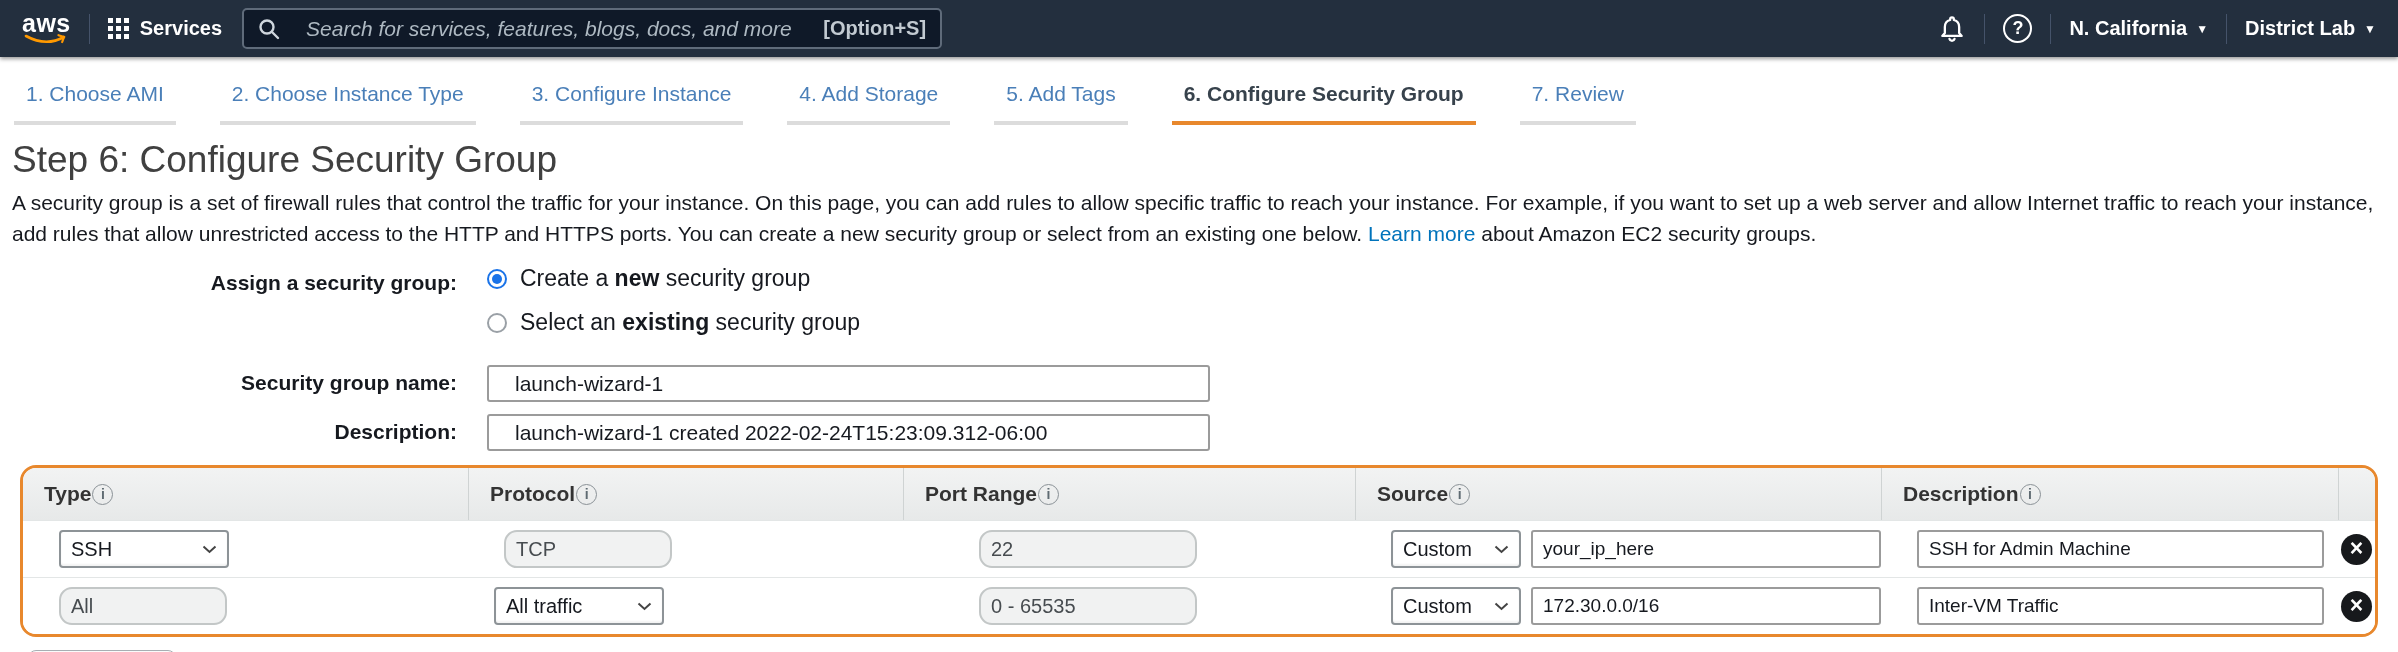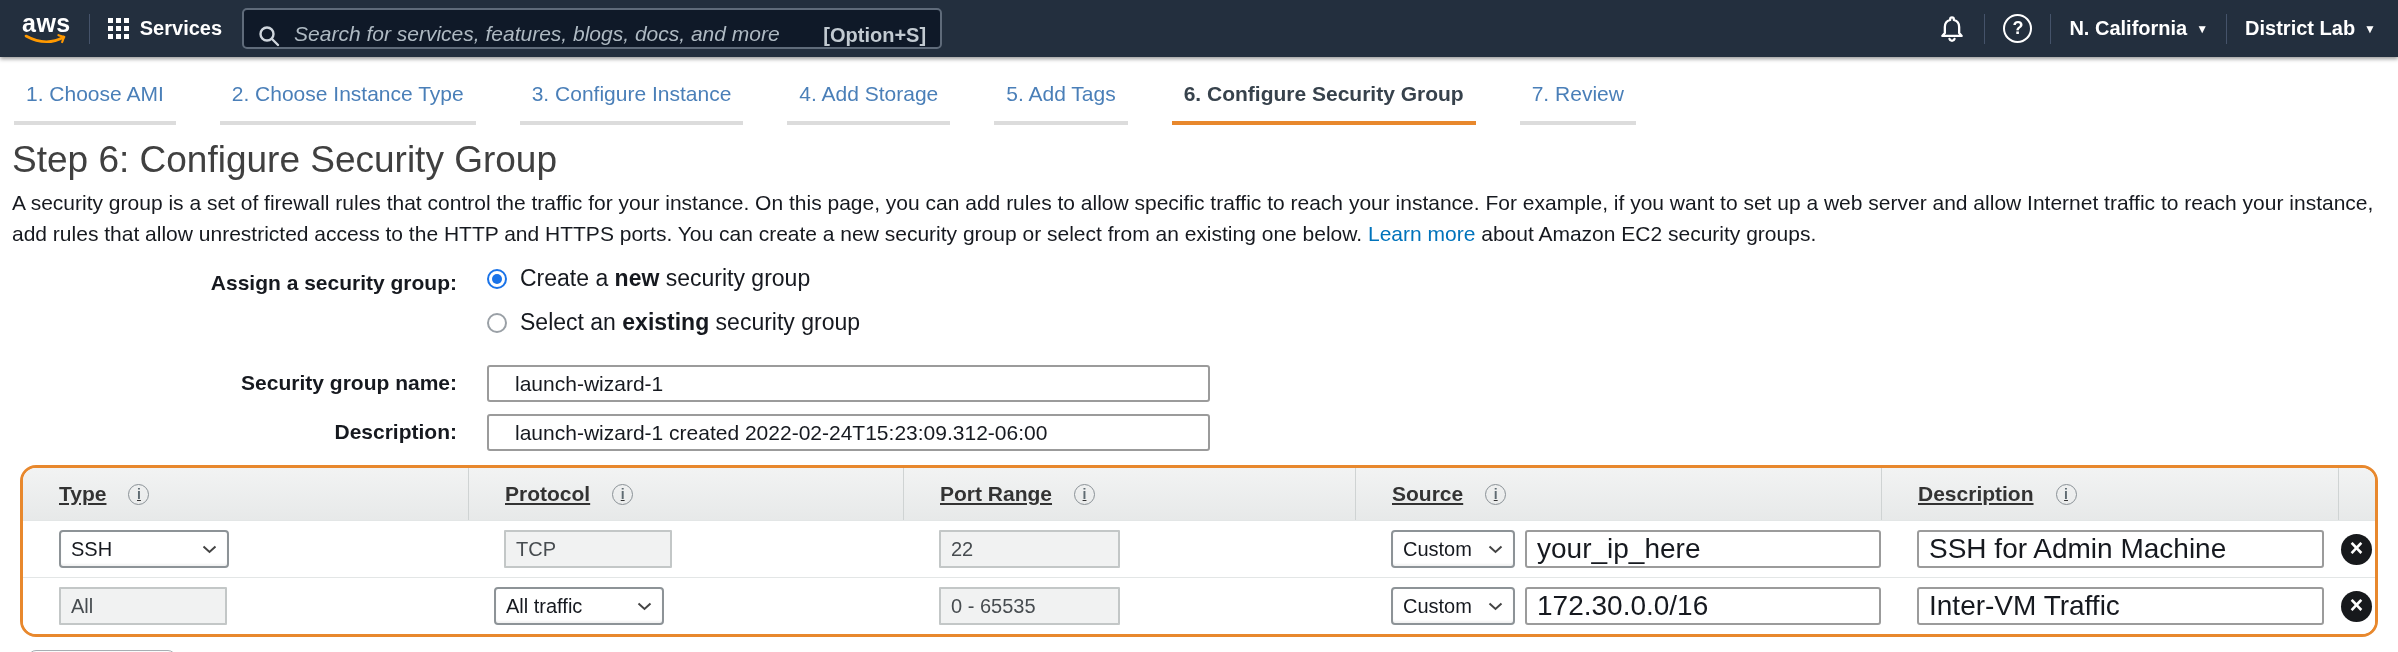--- a/index.html
+++ b/index.html
@@ -15,22 +15,23 @@
     padding:0 22px; box-shadow:0 2px 4px rgba(0,0,0,.4); position:relative; z-index:5;
   }
   .aws-logo { display:flex; flex-direction:column; align-items:center; cursor:pointer; }
   .aws-logo .logo-text { color:#fff; font-weight:bold; font-size:25px; line-height:22px; letter-spacing:.5px; }
   .vdiv { width:1px; height:30px; background:#45536a; margin:0 18px; }
   .services-btn { display:flex; align-items:center; gap:11px; color:#fff; font-weight:bold; font-size:20px; cursor:pointer; }
   .grid-icon { display:grid; grid-template-columns:repeat(3,5px); grid-gap:3px; }
   .grid-icon i { width:5px; height:5px; background:#fff; display:block; }
   .searchbox {
     width:700px; height:41px; margin-left:20px; background:#0f1928;
-    border:2px solid #5f6b7a; border-radius:5px; display:flex; align-items:flex-end;
+    border:2px solid #5f6b7a; border-radius:5px; display:flex; align-items:center;
     padding:0 14px;
+    gap:12px;
   }
   .searchbox input {
     flex:1; background:transparent; border:none; outline:none;
     color:#e8ecef; font-size:21px; font-style:italic; font-family:inherit; margin-left:12px;
   }
   .searchbox input::placeholder { color:#aeb9c2; font-style:italic; opacity:1; }
   .shortcut { color:#c2cad1; font-size:20px; font-weight:bold; font-style:normal; }
   .topbar-right { margin-left:auto; display:flex; align-items:center; }
   .icon-btn { display:flex; align-items:center; justify-content:center; cursor:pointer; }
   .help-circle {
@@ -64,48 +65,48 @@
   .radio.sel::after { content:""; position:absolute; inset:3px; border-radius:50%; background:#1a73e8; }
   .radio.unsel { border:2px solid #9aa0a6; }
   .text-input {
     width:723px; height:37px; border:2px solid #9b9b9b; border-radius:3px;
     font-size:21px; color:#16191f; padding:0 26px; font-family:inherit; background:#fff;
   }
 
   
   .rules-box { margin:14px 8px 0 8px; border:3px solid #e8882d; border-radius:16px; overflow:hidden; background:#fff; }
   .thead { display:flex; align-items:stretch; height:52px; background:linear-gradient(#f2f3f3,#e7e9e9); }
-  .th { display:flex; align-items:center; gap:22px; padding-left:36px; font-weight:bold; font-size:21px; color:#333;text-decoration:underline; }
+  .th { display:flex; align-items:center; gap:1px; padding-left:21px; font-weight:bold; font-size:21px; color:#333; }
   .th + .th { border-left:1px solid #cfd3d3; }
   .info-circle {
     width:21px; height:21px; border:1.5px solid #8a9196; border-radius:50%;
     color:#5f6b72; font-size:14px; font-weight:bold; display:flex; align-items:center; justify-content:center;
     font-style:normal; cursor:pointer; flex:none;
   }
   .c1{width:445px;flex:none}.c2{width:435px;flex:none}.c3{width:452px;flex:none}
   .c4{width:526px;flex:none}.c5{width:457px;flex:none}.c6{flex:1}
   .trow { display:flex; align-items:center; height:57px; background:#fff; border-top:1px solid #e3e6e6; }
   .td { padding-left:36px; display:flex; align-items:center; gap:10px; }
   .td.actions { justify-content:center; padding-left:0; }
   .select {
     height:38px; background:#fff; border:2px solid #8d9397; border-radius:4px;
     display:flex; align-items:center; justify-content:space-between; padding:0 10px;
     font-size:20px; color:#16191f; cursor:pointer; box-shadow:inset 0 -2px 2px rgba(0,0,0,.05);
   }
   .type-select { width:170px; }
   .src-select { width:132px; }
   .ro-input {
-    height:38px; background:#f1f2f2; border:2px solid #c3c7c7; border-radius:1px;
+    height:38px; background:#f1f2f2; border:2px solid #c3c7c7; border-radius:13px;
     font-size:20px; color:#474c50; padding:0 10px; display:flex; align-items:center;
   }
   .proto-input { width:168px; }
-  .port-input { width:181px; }
+  .port-input { width:218px;margin-left:40px; }
   .cell-input {
     height:38px; border:2px solid #9b9b9b; border-radius:3px; background:#fff;
-    font-size:28px; color:#16191f; padding:0 10px; font-family:inherit;
+    font-size:19px; color:#16191f; padding:0 10px; font-family:inherit;
   }
   .src-input { width:356px; }
   .desc-input { width:407px; }
   .del-btn {
     width:31px; height:31px; border-radius:50%; background:#17191c; border:none;
     color:#fff; font-size:23px; font-weight:bold; line-height:1; cursor:pointer;
     display:flex; align-items:center; justify-content:center; padding:0 0 2px 0; font-family:inherit;
   }
 
   .add-rule {

